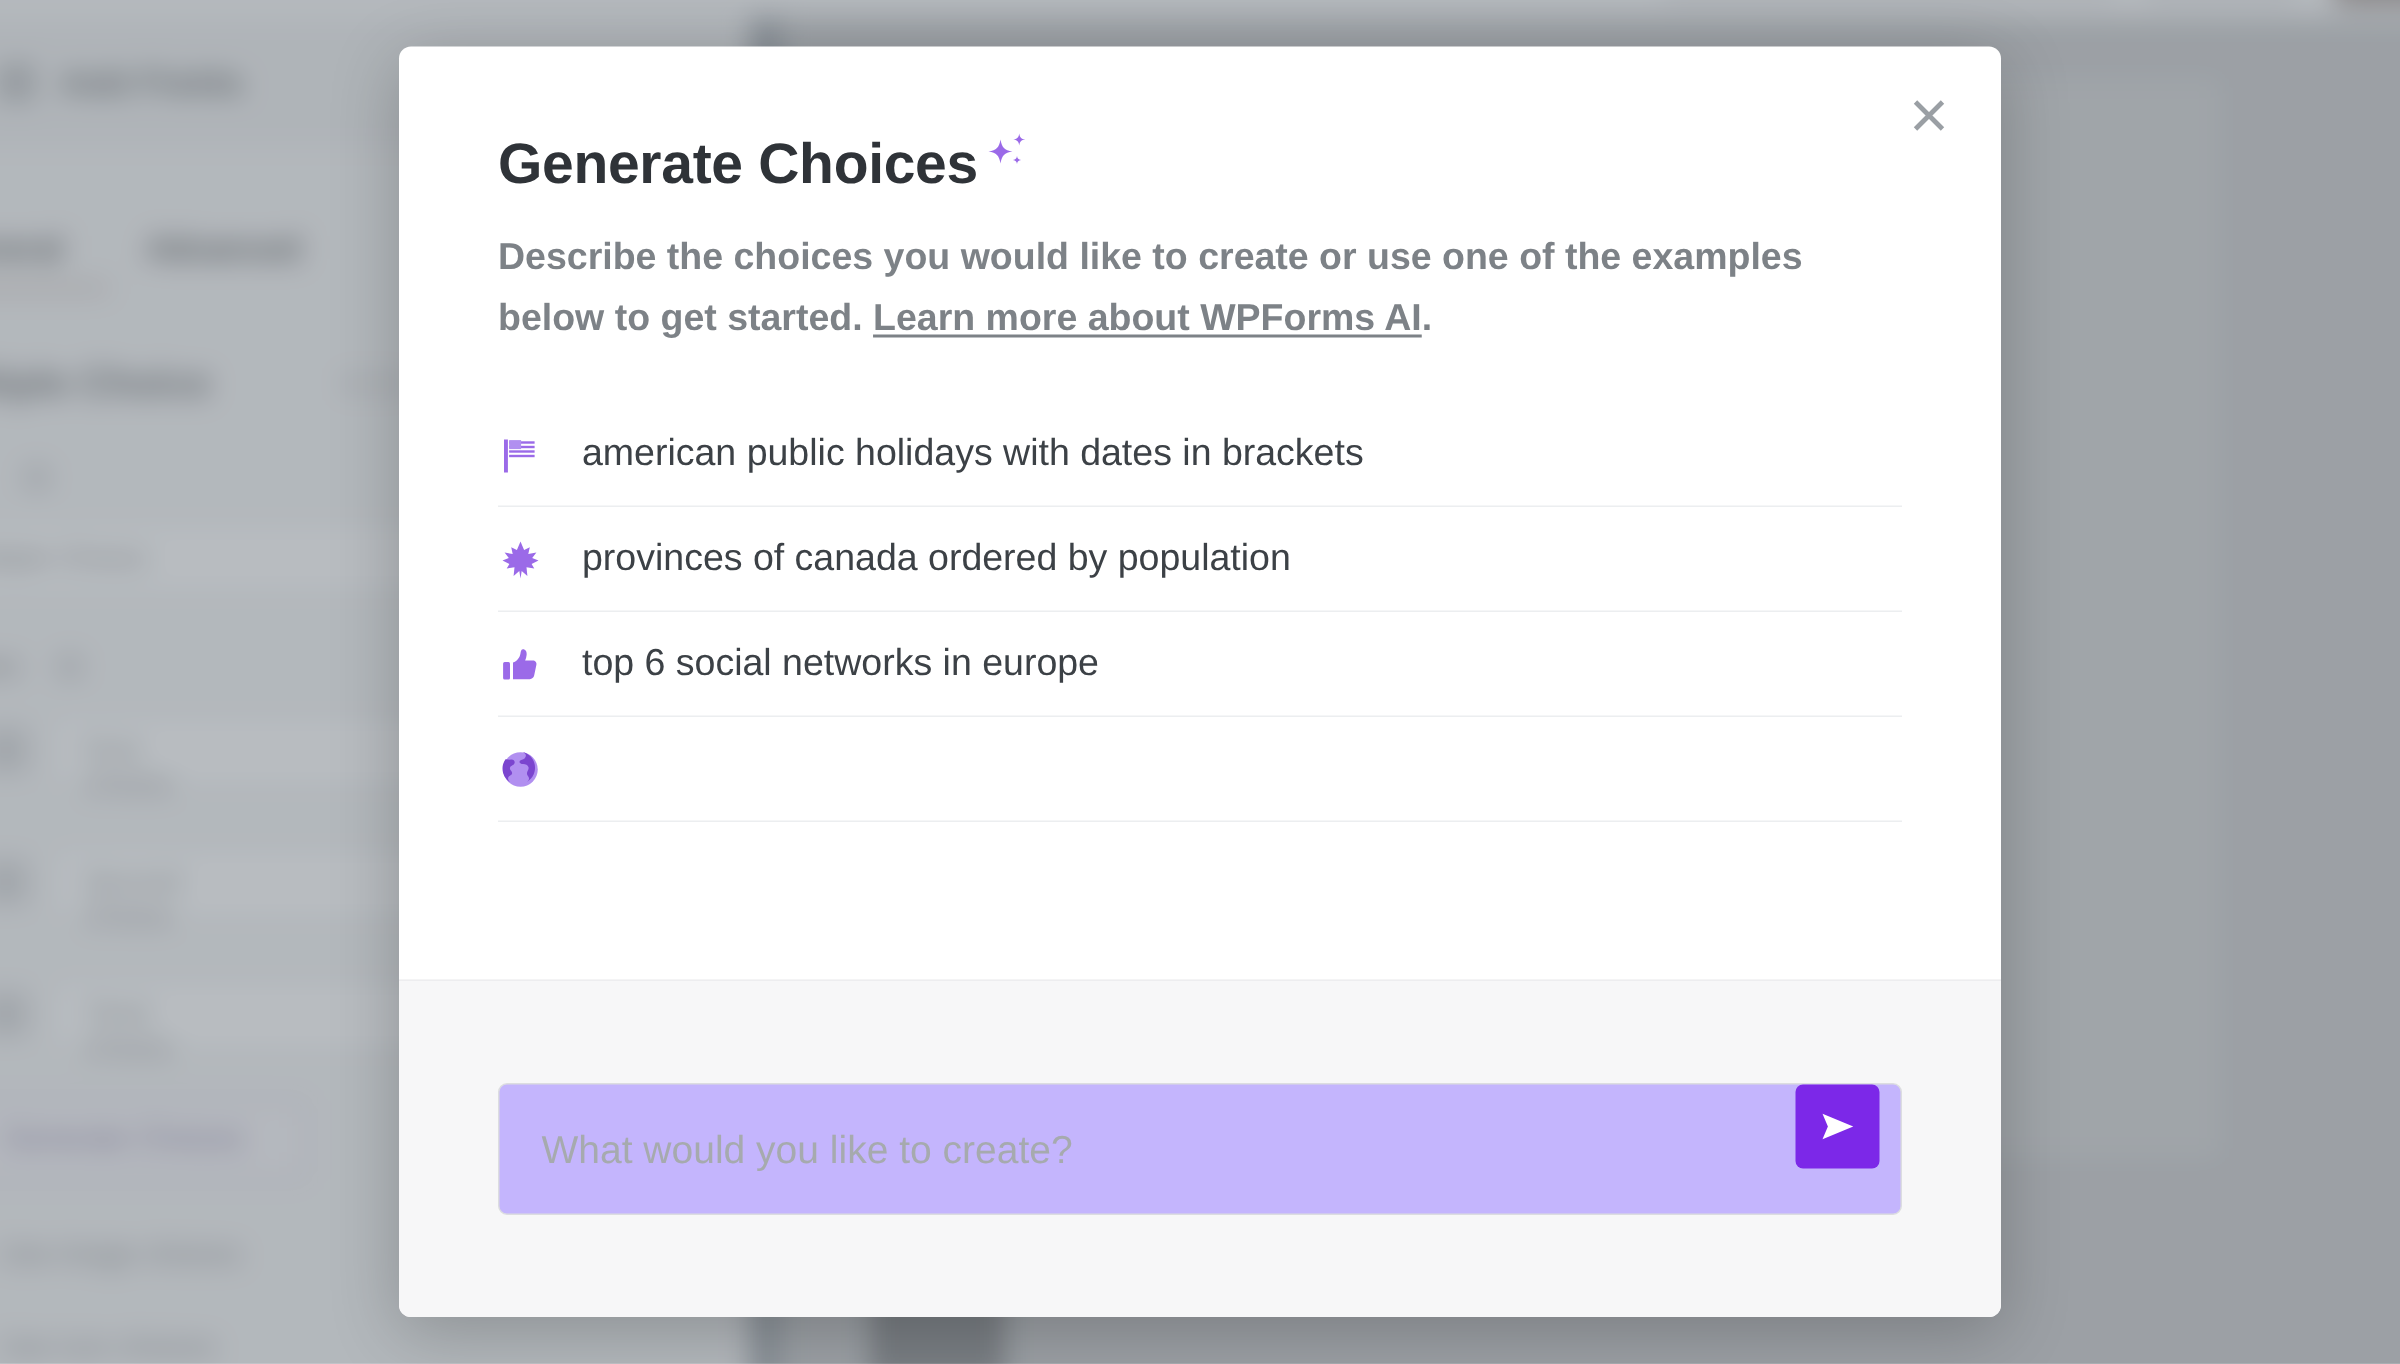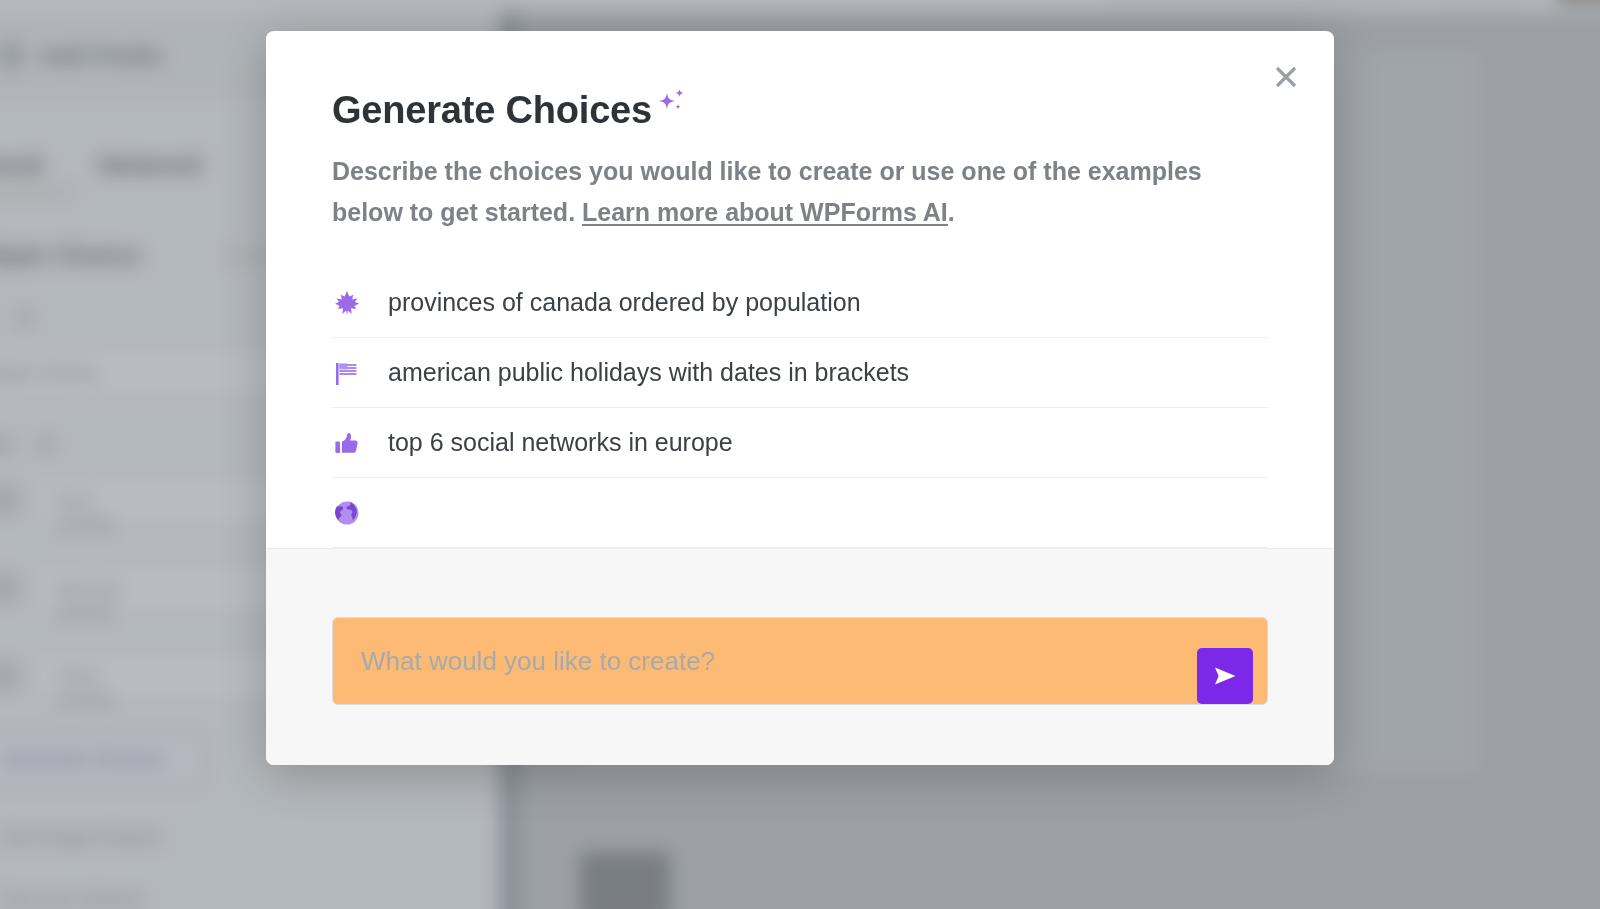--- a/index.html
+++ b/index.html
@@ -150,27 +150,28 @@
   
   #scrim {
     position: absolute; inset: 0;
     background: rgba(126,133,140,0.55);
   }
 
   
   #modal {
     position: absolute;
     left: 266px; top: 31px;
-    width: 1068px; height: 734px;
+    width: 1068px; height: 847px;
     background: #ffffff;
     border-radius: 8px;
     box-shadow: 0 10px 46px rgba(0,0,0,0.22);
     overflow: hidden;
     display: flex;
     flex-direction: column;
+    gap: 23px;
   }
 
   #modal-body {
     flex: 1 1 auto;
     padding: 60px 66px 0 66px;
     position: relative;
   }
 
   #close-btn {
     position: absolute;
@@ -249,25 +250,25 @@
   #modal-footer {
     flex: none;
     height: 225px;
     background: #f7f7f8;
     border-top: 1px solid #ededef;
     padding: 68px 66px 0 66px;
   }
   #prompt-wrap {
     position: relative;
     height: 88px;
-    background: #fdba74;
+    background: #c4b5fd;
     border: 1px solid #dcdde0;
     border-radius: 6px;
     display: flex;
-    align-items: flex-end;
+    align-items: flex-start;
   }
   #prompt-input {
     flex: 1 1 auto;
     height: 86px;
     border: none;
     outline: none;
     background: transparent;
     font-family: "Liberation Sans", sans-serif;
     font-size: 26px;
     color: #3c4146;
@@ -379,48 +380,48 @@
           <path d="M13 6 C13.9 11.4 15.6 13.1 21 14 C15.6 14.9 13.9 16.6 13 22 C12.1 16.6 10.4 14.9 5 14 C10.4 13.1 12.1 11.4 13 6 Z" fill="#9b6ae8"></path>
           <path d="M25.5 2 C25.9 4.7 26.8 5.6 29.5 6 C26.8 6.4 25.9 7.3 25.5 10 C25.1 7.3 24.2 6.4 21.5 6 C24.2 5.6 25.1 4.7 25.5 2 Z" fill="#9b6ae8"></path>
           <path d="M24 17 C24.3 18.8 24.9 19.4 26.7 19.7 C24.9 20 24.3 20.6 24 22.4 C23.7 20.6 23.1 20 21.3 19.7 C23.1 19.4 23.7 18.8 24 17 Z" fill="#9b6ae8"></path>
         </svg>
       </span>
     </div>
 
     <p class="modal-desc"><span>Describe the choices you would like to create or use one of the examples below to get started. </span><a href="#">Learn more about WPForms AI</a><span>.</span></p>
 
     <div id="examples">
-
-      <div class="example-row">
-        <span class="example-icon">
-          <svg width="30" height="30" viewBox="0 0 30 30" aria-hidden="true">
-            <path d="M15 3 L17.4 8.6 L21.2 6.8 L20.2 11.4 L25.6 10.4 L22.8 14 L27 15.6 L22.4 18 L24.2 21 L19 20.2 L19.6 26 L15.8 22.6 L15 27.6 L14.2 22.6 L10.4 26 L11 20.2 L5.8 21 L7.6 18 L3 15.6 L7.2 14 L4.4 10.4 L9.8 11.4 L8.8 6.8 L12.6 8.6 Z" fill="#9b6ae8"></path>
-          </svg>
-        </span>
-        <span class="example-label">provinces of canada ordered by population</span>
-      </div>
 
       <div class="example-row">
         <span class="example-icon">
           <svg width="30" height="30" viewBox="0 0 30 30" aria-hidden="true">
             <rect x="4" y="5" width="2.6" height="22" fill="#9b6ae8"></rect>
             <path d="M7.4 6 h17 v11 h-17 z" fill="none"></path>
             <rect x="7.4" y="6.2" width="17" height="1.6" fill="#9b6ae8"></rect>
             <rect x="7.4" y="9.2" width="17" height="1.6" fill="#9b6ae8"></rect>
             <rect x="7.4" y="12.2" width="17" height="1.6" fill="#9b6ae8"></rect>
             <rect x="7.4" y="15.2" width="17" height="1.6" fill="#9b6ae8"></rect>
             <rect x="7.4" y="5.4" width="8" height="6" fill="#b18ff0"></rect>
           </svg>
         </span>
         <span class="example-label">american public holidays with dates in brackets</span>
       </div>
 
       <div class="example-row">
         <span class="example-icon">
           <svg width="30" height="30" viewBox="0 0 30 30" aria-hidden="true">
+            <path d="M15 3 L17.4 8.6 L21.2 6.8 L20.2 11.4 L25.6 10.4 L22.8 14 L27 15.6 L22.4 18 L24.2 21 L19 20.2 L19.6 26 L15.8 22.6 L15 27.6 L14.2 22.6 L10.4 26 L11 20.2 L5.8 21 L7.6 18 L3 15.6 L7.2 14 L4.4 10.4 L9.8 11.4 L8.8 6.8 L12.6 8.6 Z" fill="#9b6ae8"></path>
+          </svg>
+        </span>
+        <span class="example-label">provinces of canada ordered by population</span>
+      </div>
+
+      <div class="example-row">
+        <span class="example-icon">
+          <svg width="30" height="30" viewBox="0 0 30 30" aria-hidden="true">
             <rect x="3.4" y="13.4" width="4.6" height="11.6" rx="1" fill="#9b6ae8"></rect>
             <path d="M10 13.6 c2.6-0.6 4.6-3.2 5-6.1 0.2-1.4 0.5-2.6 1.7-2.6 1.6 0 2.6 1.6 2.4 3.6 -0.1 1.3-0.5 2.6-1 3.9 h5.1 c1.6 0 2.7 1.3 2.4 2.8 l-1.5 7.2 c-0.3 1.4-1.5 2.4-2.9 2.4 H10 Z" fill="#9b6ae8"></path>
           </svg>
         </span>
         <span class="example-label">top 6 social networks in europe</span>
       </div>
 
       <div class="example-row">
         <span class="example-icon">
           <svg width="30" height="30" viewBox="0 0 30 30" aria-hidden="true">

